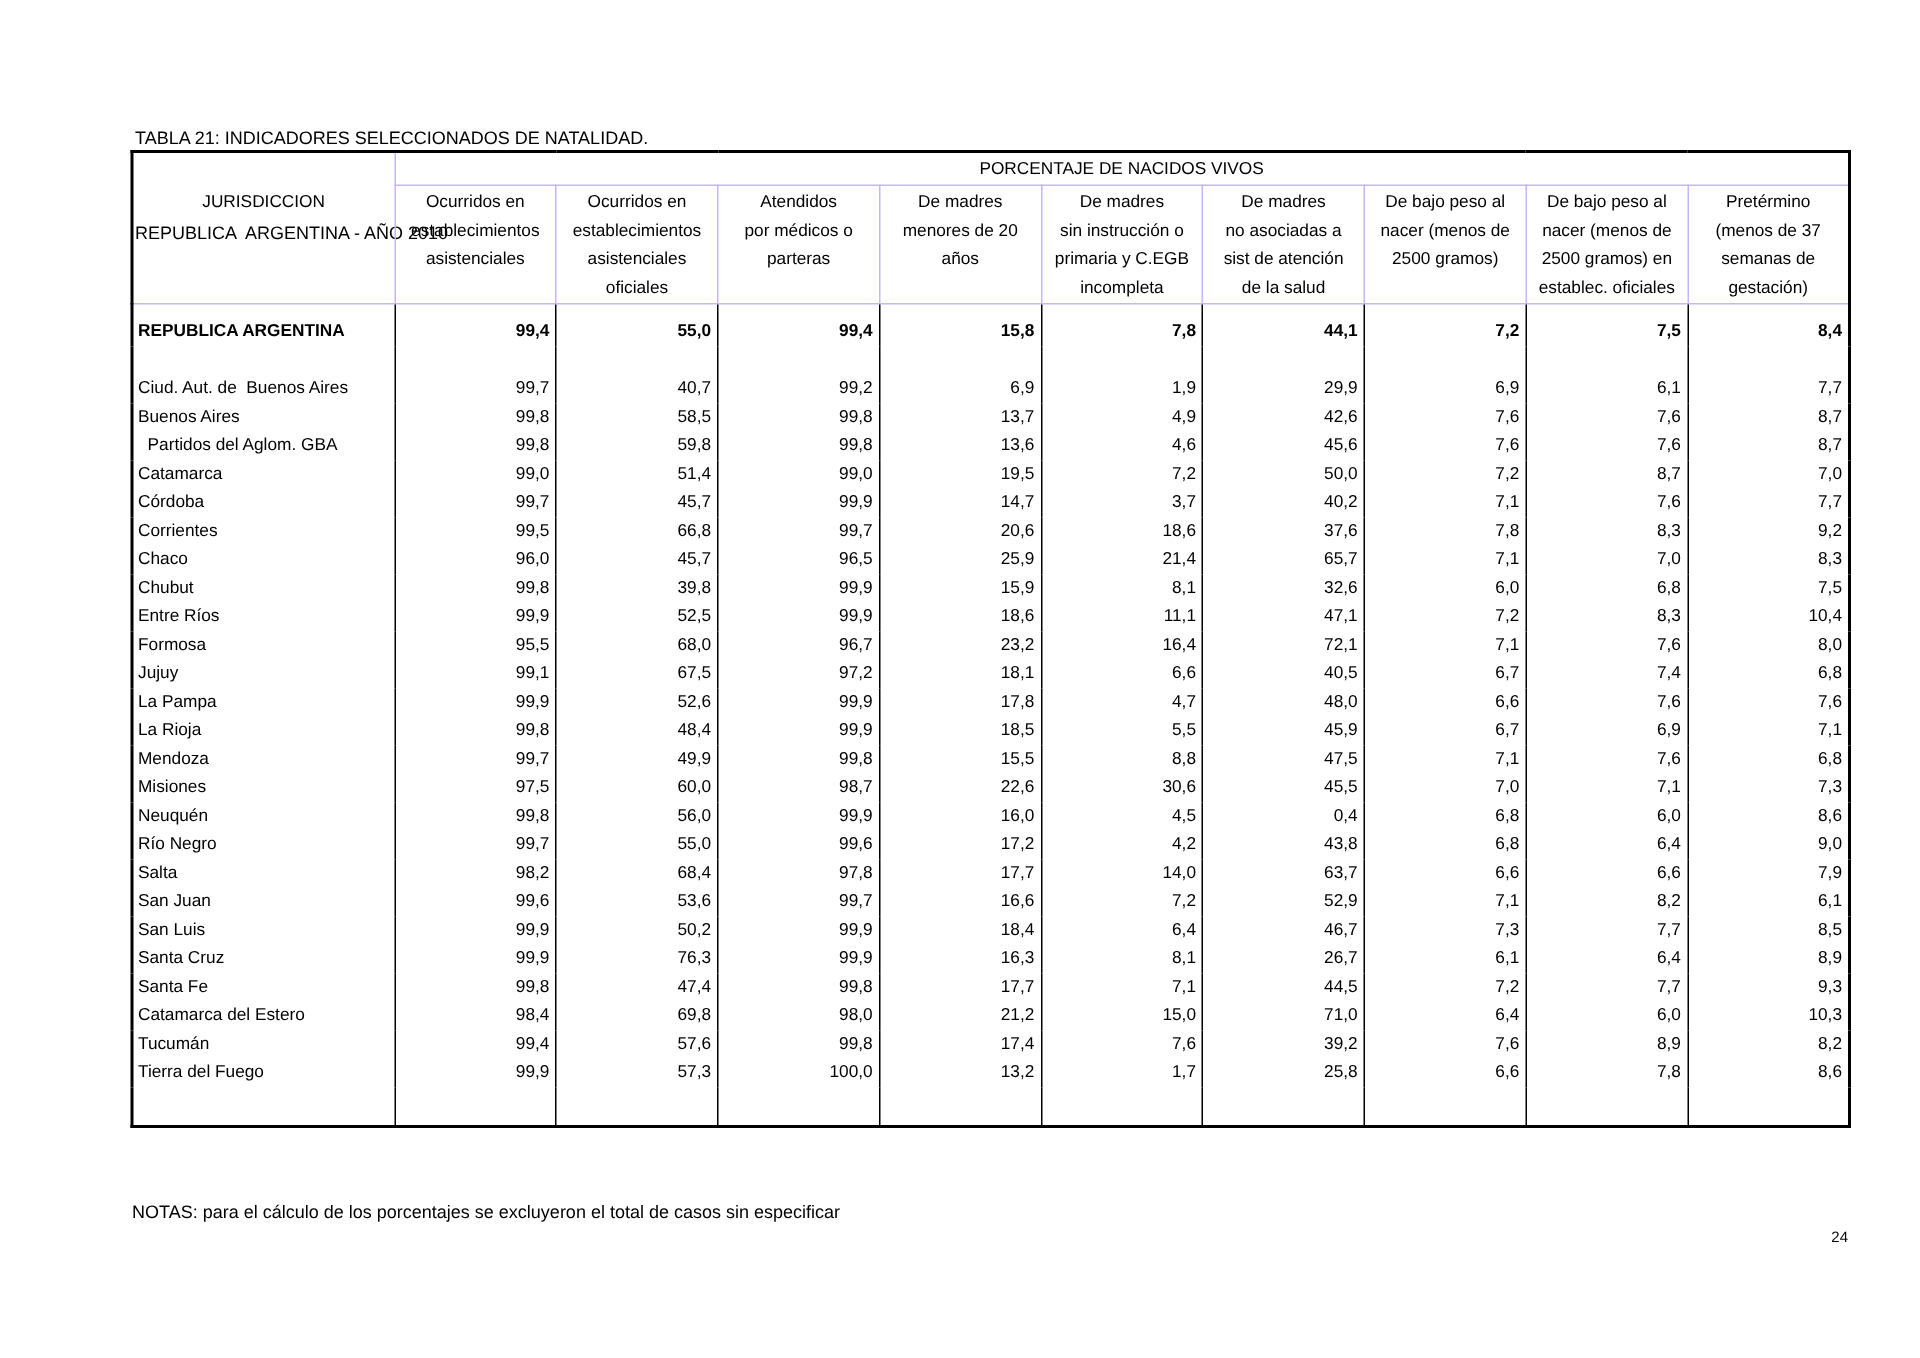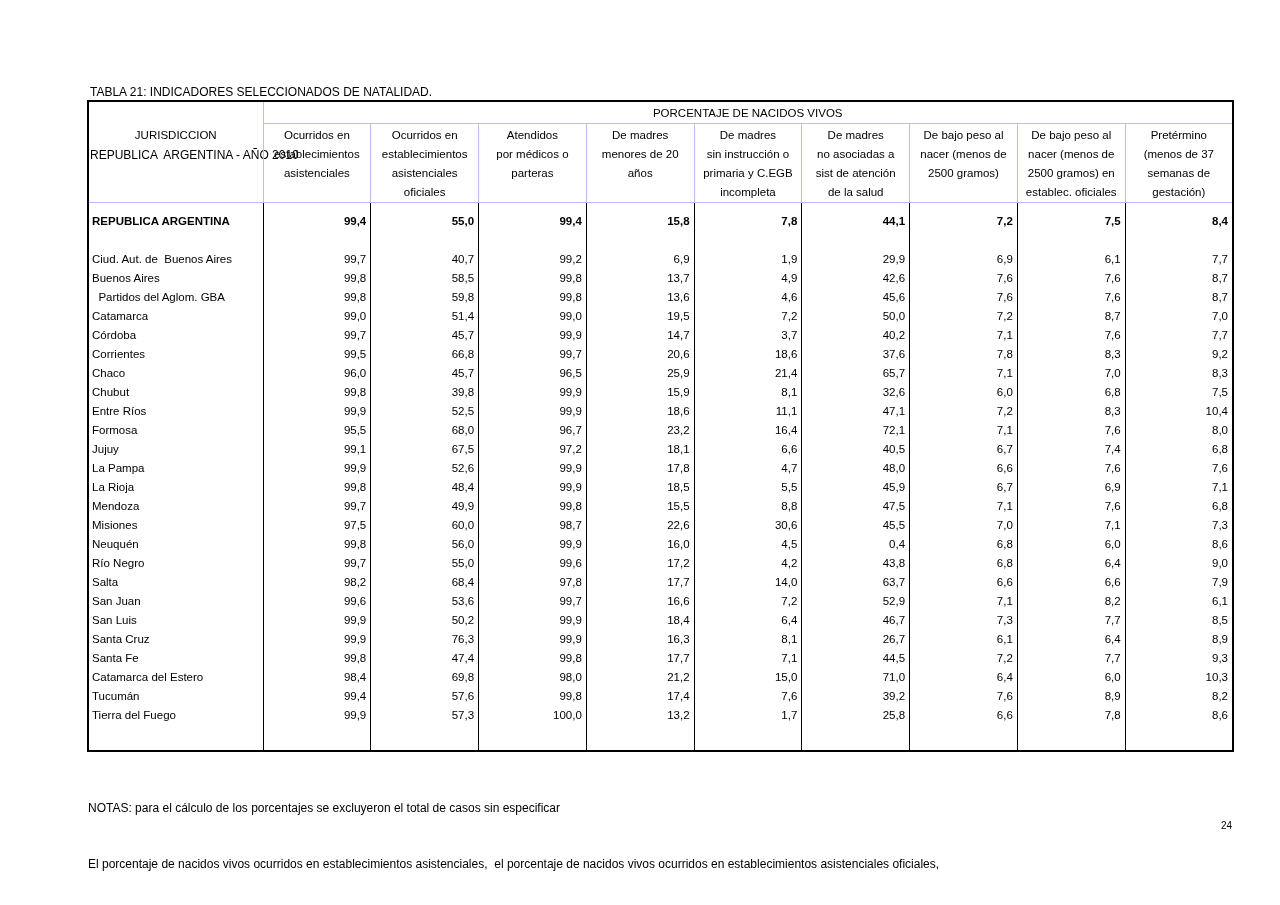--- a/index.html
+++ b/index.html
@@ -452,18 +452,17 @@
         <td></td>
         <td></td>
         <td></td>
         <td></td>
       </tr>
     </tbody>
 </table>
 
 <div class="notes">
   <div>NOTAS: para el cálculo de los porcentajes se excluyeron el total de casos sin especificar</div>
-  <div>El porcentaje de nacidos vivos ocurridos en establecimientos asistenciales,  el porcentaje de nacidos vivos ocurridos en establecimientos asistenciales oficiales,</div>
   
   
 </div>
 
 <div class="page-number">24</div>
 
 </body></html>

